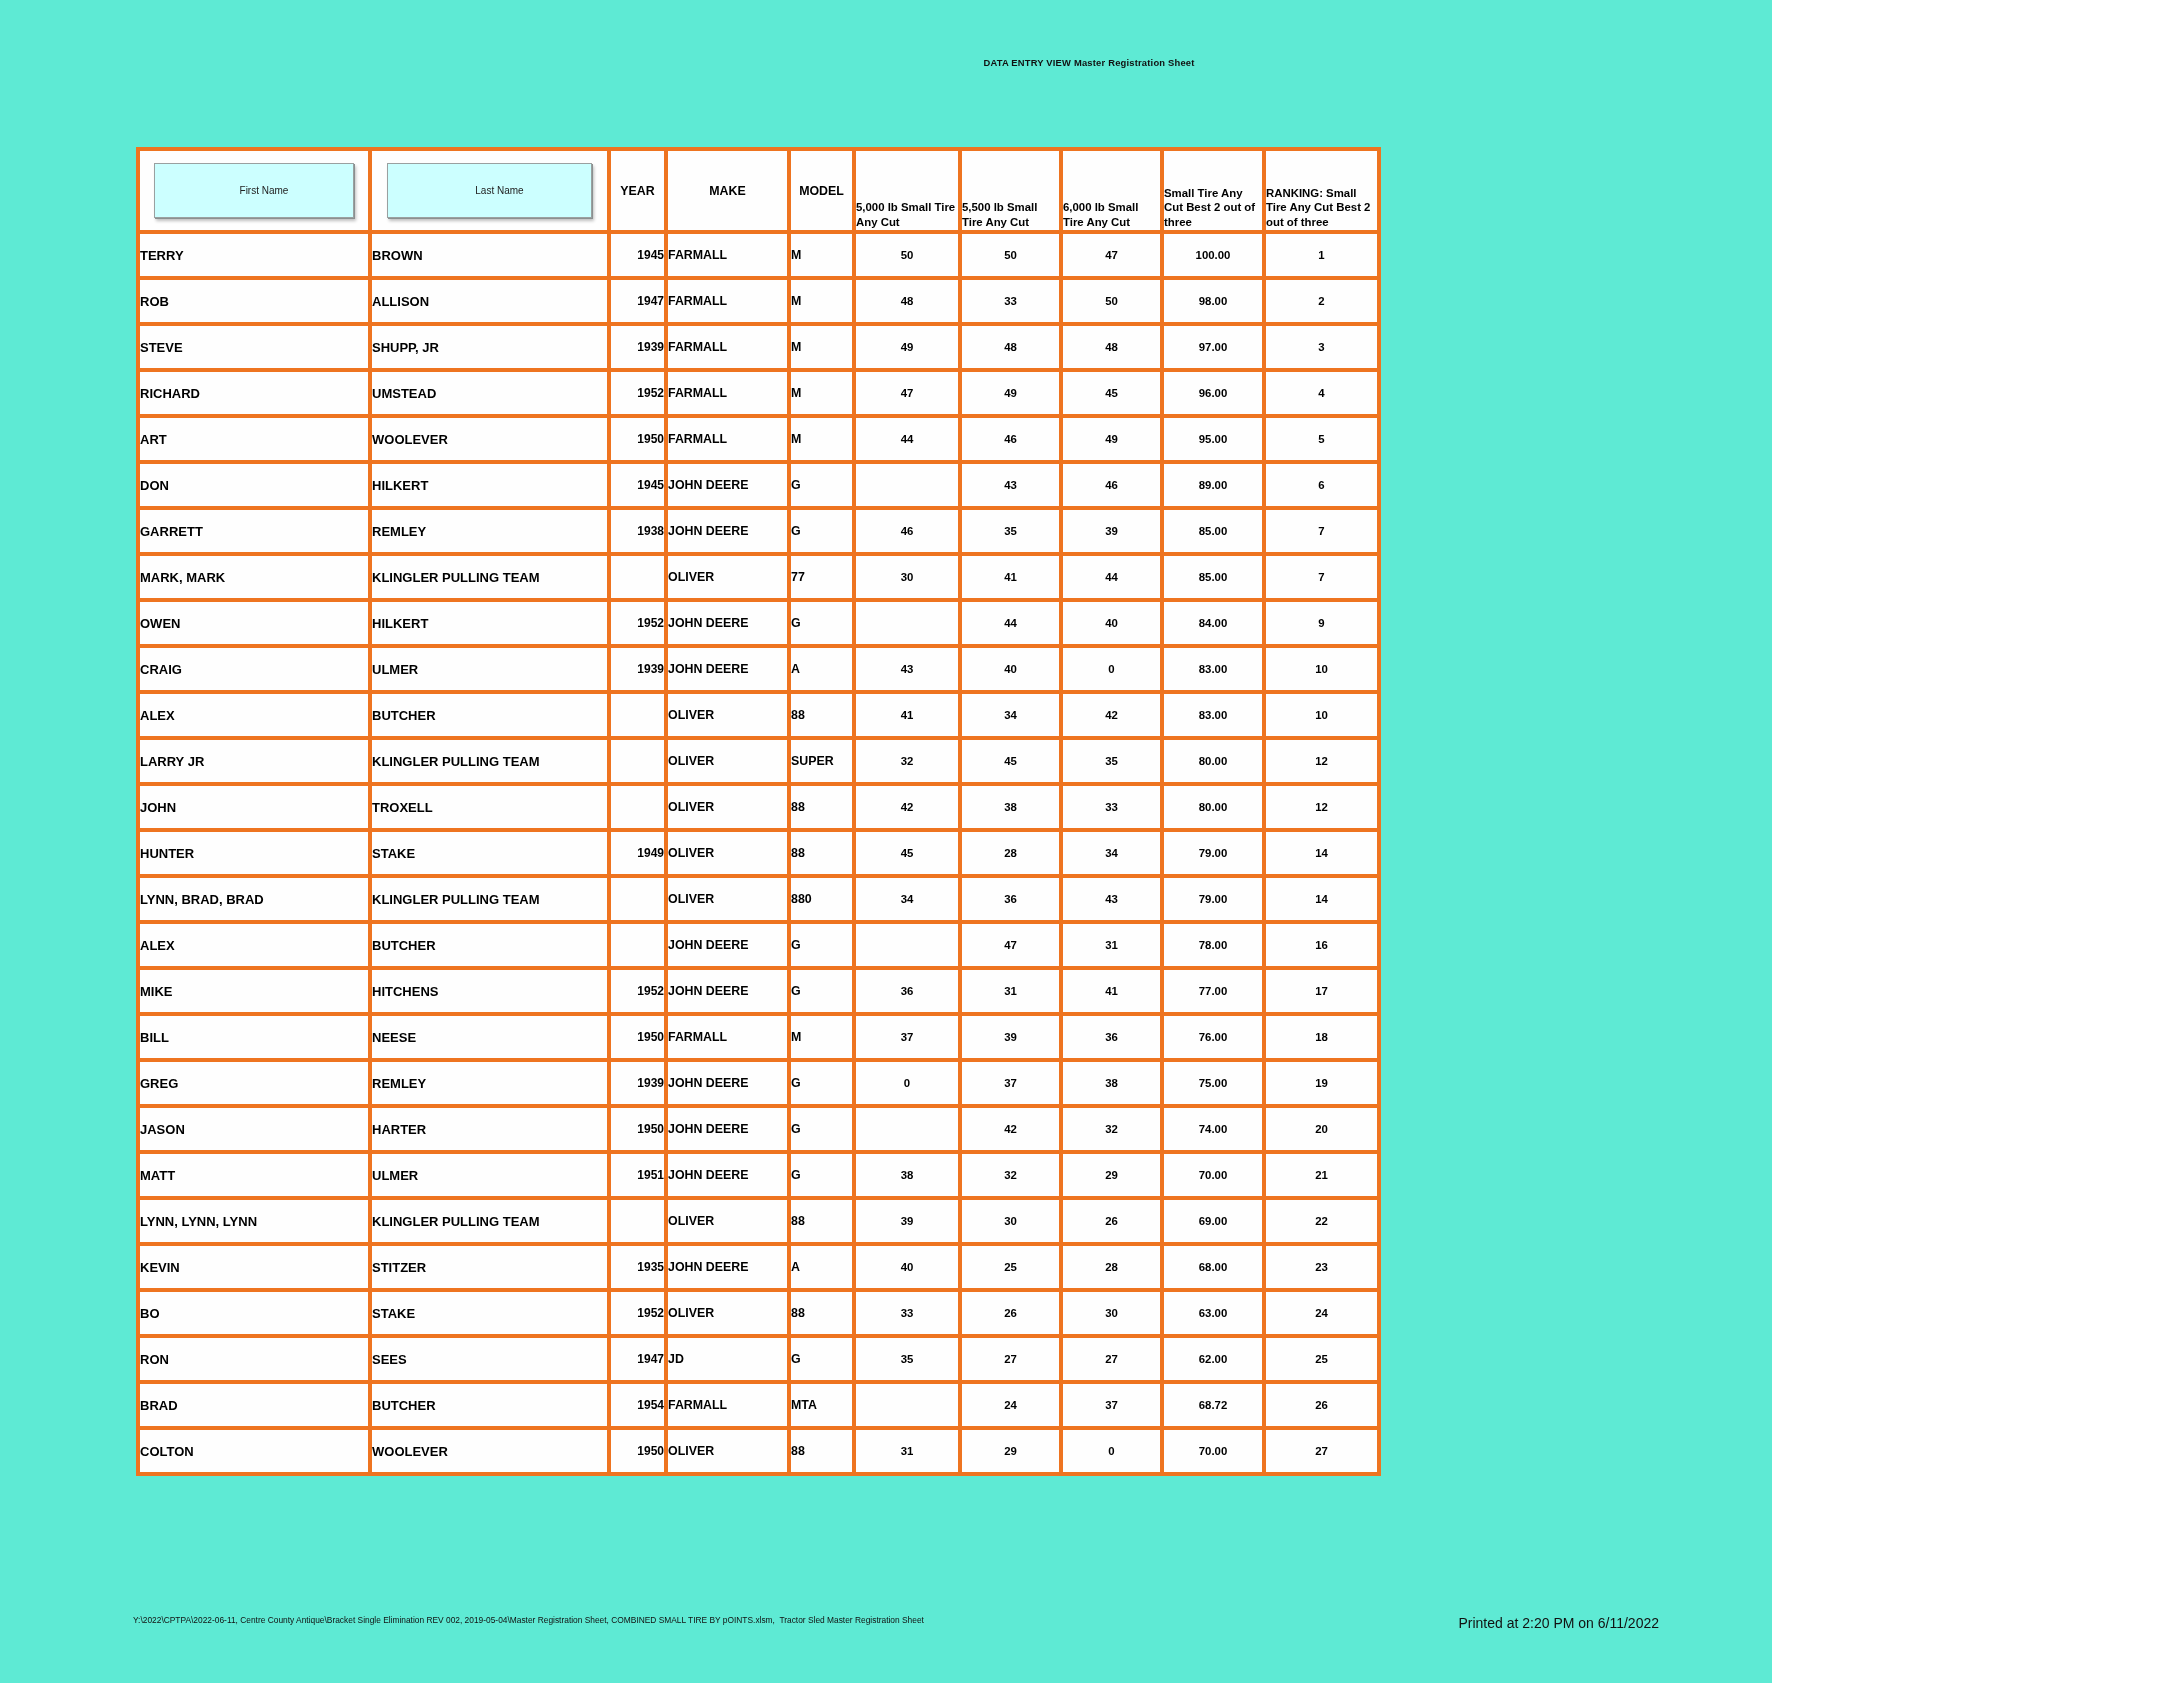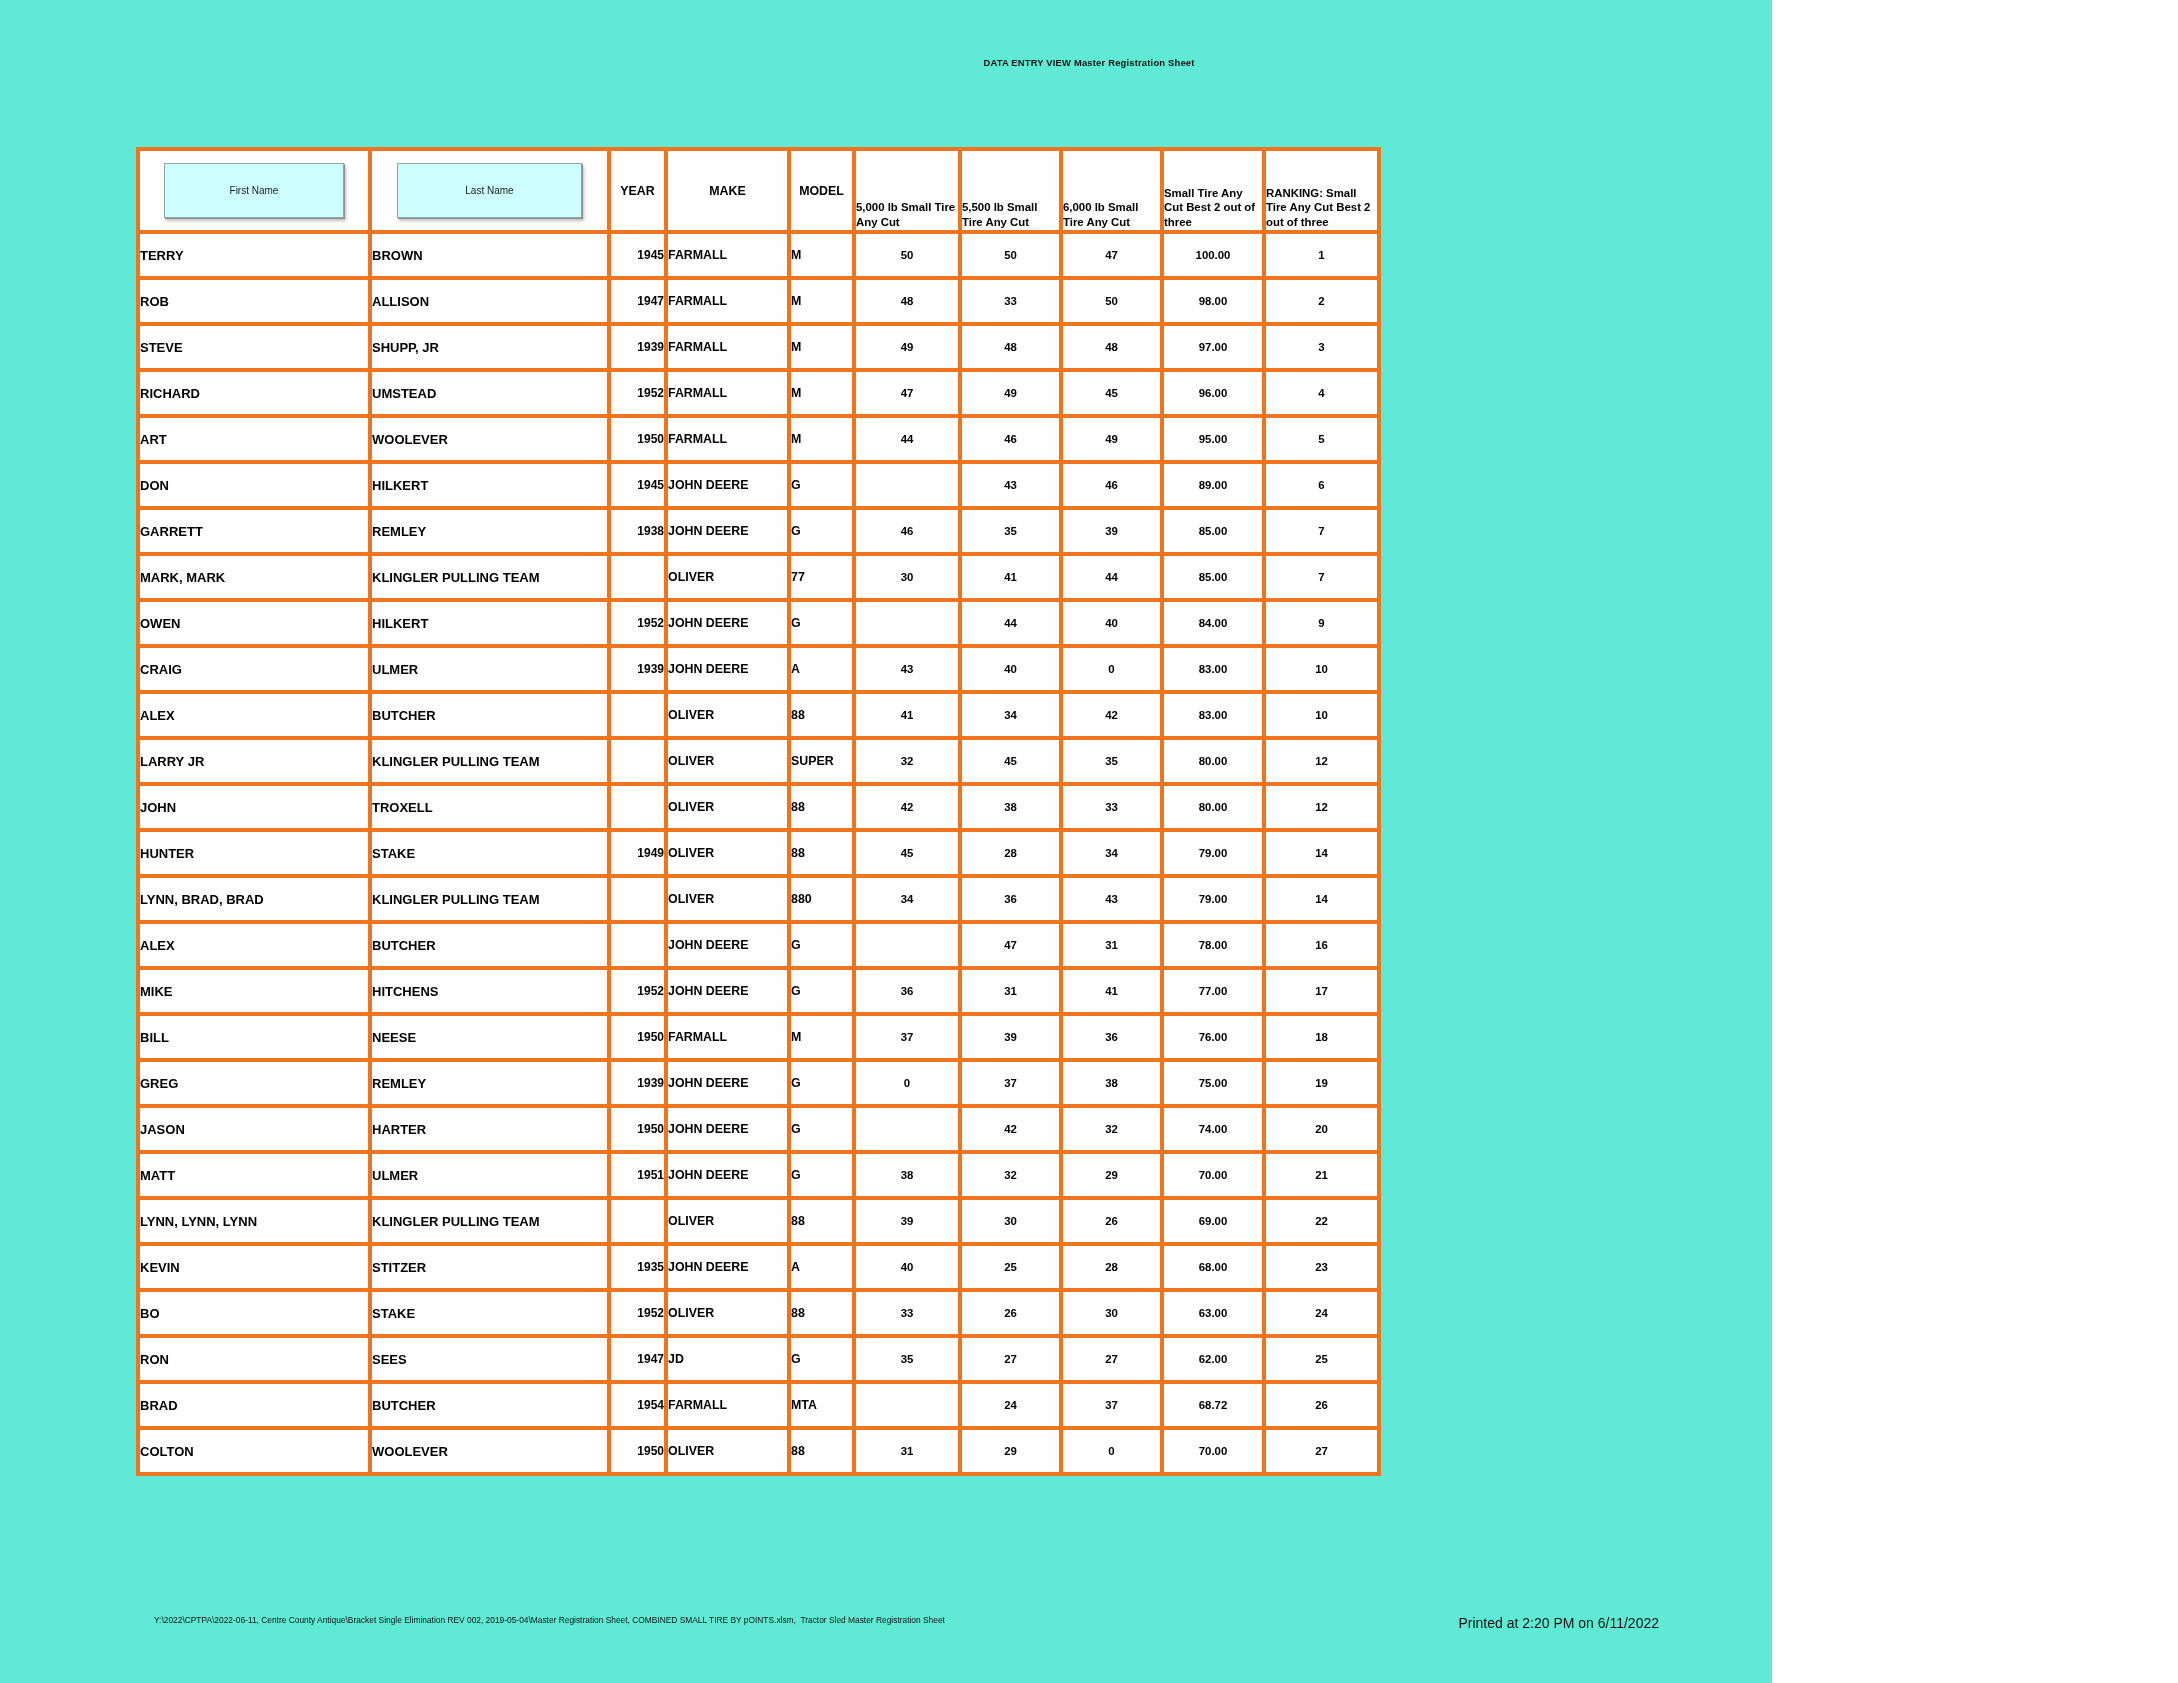--- a/index.html
+++ b/index.html
@@ -46,23 +46,24 @@
   .name-btn{
     display:block;
     width:78%;height:53px;
     margin:6px auto;
     background:#ccffff;
     border:1px solid #9aa0a0;
     box-shadow:1px 1px 0 #8a9090, 2px 3px 3px rgba(0,0,0,0.25);
     font-size:10px;font-weight:normal;color:#222;
     display:flex;align-items:center;justify-content:center;
     font-family:"Liberation Sans", sans-serif;
+    padding-left:20px;
   }
   #footer-left{
-    position:absolute;left:154px;top:1615px;
+    position:absolute;left:133px;top:1615px;
     font-size:8.4px;color:#111;white-space:pre;
   }
   #footer-right{
     position:absolute;right:113px;top:1615px;
     font-size:14px;color:#111;
   }
 </style>
 </head>
 <body>
 

